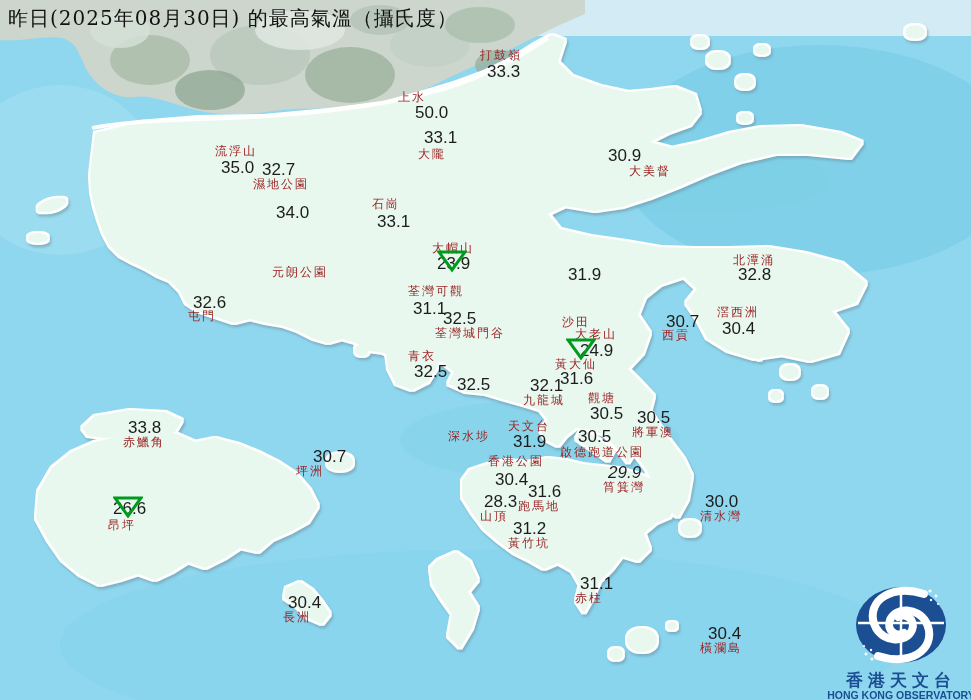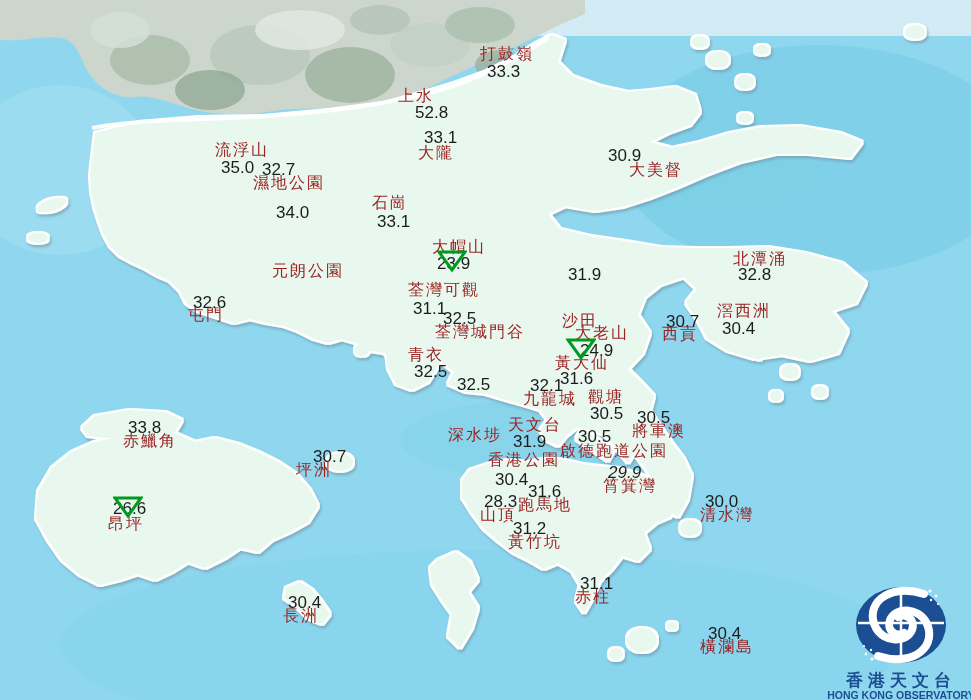--- a/index.html
+++ b/index.html
@@ -1,21 +1,21 @@
 <!DOCTYPE html>
 <html><head>
 <meta charset="utf-8">
 <style>
   html,body{margin:0;padding:0;}
   #stage{position:relative;width:971px;height:700px;overflow:hidden;
          font-family:"DejaVu Sans",sans-serif;background:#8fd7ee;}
   #map-svg{position:absolute;left:0;top:0;}
   .page-title{position:absolute;left:8px;top:5px;font-family:"DejaVu Serif","Liberation Serif",serif;
               font-size:20px;color:#111;letter-spacing:1px;white-space:nowrap;z-index:30;}
-  .st-name{position:absolute;font-family:Liberation Mono, monospace;font-size:16px;
+  .st-name{position:absolute;font-family:Liberation Serif, serif;font-size:12px;
            line-height:16px;color:var(--name-red);letter-spacing:2px;white-space:nowrap;z-index:20;}
   .st-val{position:absolute;font-family:"Liberation Sans","DejaVu Sans",sans-serif;font-size:17px;
           line-height:16px;color:var(--val-black);white-space:nowrap;z-index:19;}
   .tri{position:absolute;z-index:21;}
   .logo-cn{font-family:"DejaVu Serif","Liberation Serif",serif;font-size:17px;font-weight:bold;
            letter-spacing:5px;}
   .logo-en{font-family:"Liberation Sans","DejaVu Sans",sans-serif;font-size:10.5px;font-weight:bold;}
 </style>
 </head>
 <body>
@@ -133,26 +133,27 @@
         <circle cx="872" cy="659" r="1.6"></circle>
           <circle cx="866" cy="654" r="1.4"></circle>
         <circle cx="871" cy="650" r="1.2"></circle>
           <circle cx="864" cy="646" r="1.1"></circle>
       </g>
       <text x="901" y="686" text-anchor="middle" fill="#1b4e92" class="logo-cn">香港天文台</text>
       <text x="901" y="699" text-anchor="middle" fill="#1b4e92" class="logo-en">HONG KONG OBSERVATORY</text>
     </g>
   </svg>
 
+  <div class="page-title">昨日(2025年08月30日) 的最高氣溫（攝氏度）</div>
 
   <div id="labels">
       <span class="st-name" style="left: 480px; top: 47px;">打鼓嶺</span>
       <span class="st-val" style="left: 487px; top: 64px;">33.3</span>
       <span class="st-name" style="left: 398px; top: 89px;">上水</span>
-      <span class="st-val" style="left: 415px; top: 105px;">52.8</span>
+      <span class="st-val" style="left: 415px; top: 105px;">50.0</span>
       <span class="st-name" style="left: 418px; top: 146px;">大隴</span>
       <span class="st-val" style="left: 424px; top: 130px;">33.1</span>
       <span class="st-name" style="left: 605px; top: 163px; margin-left: 24px;">大美督</span>
       <span class="st-val" style="left: 608px; top: 148px;">30.9</span>
       <span class="st-name" style="left: 215px; top: 143px;">流浮山</span>
       <span class="st-val" style="left: 221px; top: 160px;">35.0</span>
       <span class="st-name" style="left: 253px; top: 176px;">濕地公園</span>
       <span class="st-val" style="left: 262px; top: 162px;">32.7</span>
       <span class="st-name" style="left: 272px; top: 219px; margin-top: 45px;">元朗公園</span>
       <span class="st-val" style="left: 276px; top: 205px;">34.0</span>

